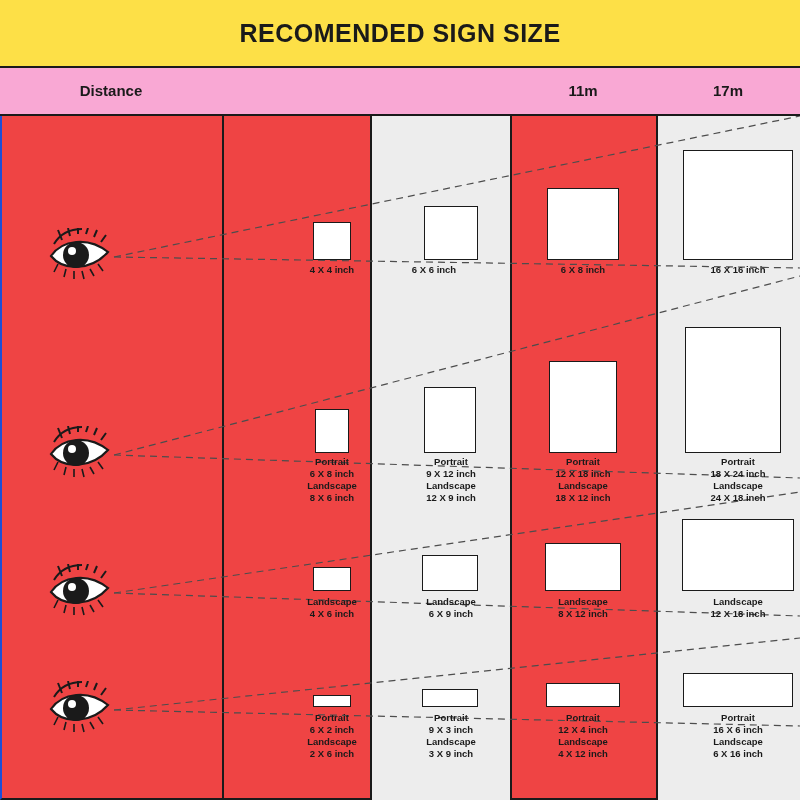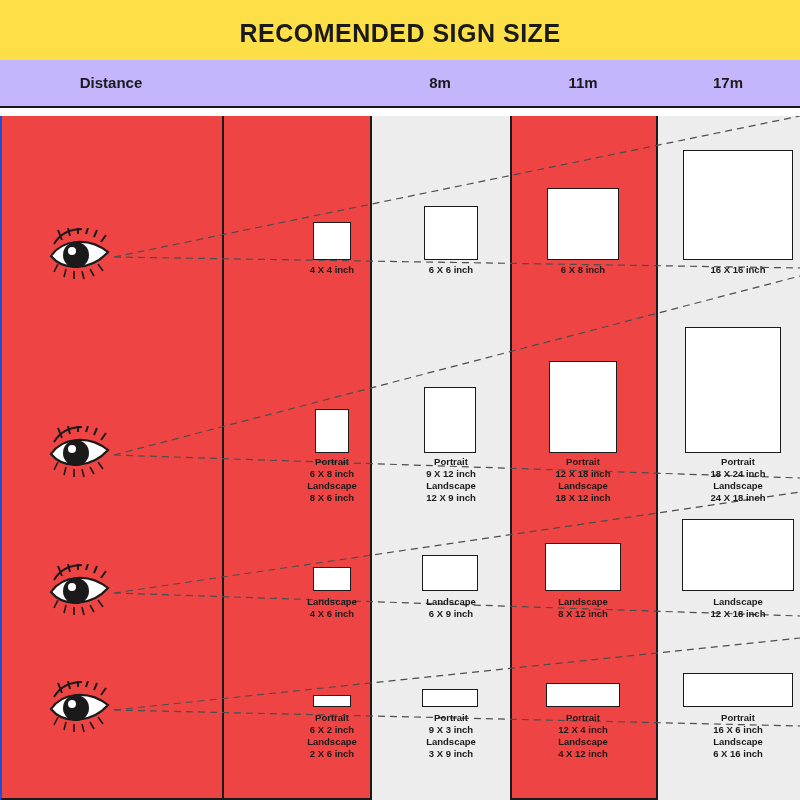--- a/index.html
+++ b/index.html
@@ -39,24 +39,24 @@
     text-align: center;
     font-size: 25px;
     font-weight: bold;
     color: #1a1a1a;
     letter-spacing: 0.5px;
   }
   
   #header-row {
     position: absolute;
     left: 0;
-    top: 60px;
+    top: 68px;
     width: 800px;
     height: 48px;
-    background: #c4b5fd;
+    background: #f9a8d4;
     border-bottom: 2px solid #1a1a1a;
     box-sizing: border-box;
   }
   .header-cell {
     position: absolute;
     top: 0;
     height: 46px;
     line-height: 46px;
     text-align: center;
     font-size: 15px;
@@ -125,21 +125,20 @@
 <body>
 
 <div id="page">
 
   <div id="title-bar">
     <div id="title-text">RECOMENDED SIGN SIZE</div>
   </div>
 
   <div id="header-row">
     <div class="header-cell" style="left:0px; width:222px;">Distance</div>
-    <div class="header-cell" style="left:370px; width:140px;">8m</div>
     <div class="header-cell" style="left:510px; width:146px;">11m</div>
     <div class="header-cell" style="left:656px; width:144px;">17m</div>
   </div>
 
   <div id="grid-body">
 
     <div class="col-band" style="left:368px; width:140px;"></div>
     <div class="col-band" style="left:654px; width:144px;"></div>
 
     <div class="col-divider" style="left:220px;"></div>
@@ -210,21 +209,21 @@
           <path d="M14 12 L10 2 M22 8 L20 0 M30 6 L30 0 M38 6 L40 0 M46 9 L49 2 M53 14 L58 7" stroke="#1a1a1a" stroke-width="2"></path>
           <path d="M10 36 L6 44 M18 41 L16 49 M26 43 L26 51 M34 43 L36 51 M42 41 L46 48 M50 36 L55 43" stroke="#1a1a1a" stroke-width="1.6"></path>
         </g>
       </svg>
     </div>
 
     <div class="sign-box" style="left:311px; top:106px; width:38px; height:38px;"></div>
     <div class="caption" style="left:270px; top:148px; width:120px;">4 X 4 inch</div>
 
     <div class="sign-box" style="left:422px; top:90px; width:54px; height:54px;"></div>
-    <div class="caption" style="left:389px; top:148px; width:120px;">6 X 6 inch</div>
+    <div class="caption" style="left:372px; top:148px; width:120px;">6 X 6 inch</div>
 
     <div class="sign-box" style="left:545px; top:72px; width:72px; height:72px;"></div>
     <div class="caption" style="left:521px; top:148px; width:120px;">6 X 8 inch</div>
 
     <div class="sign-box" style="left:681px; top:34px; width:110px; height:110px;"></div>
     <div class="caption" style="left:676px; top:148px; width:120px;text-align:center;">16 X 16 inch</div>
 
     <div class="sign-box" style="left:313px; top:293px; width:34px; height:44px;"></div>
     <div class="caption" style="left:270px; top:340px; width:120px;">Portrait
 6 X 8 inch

